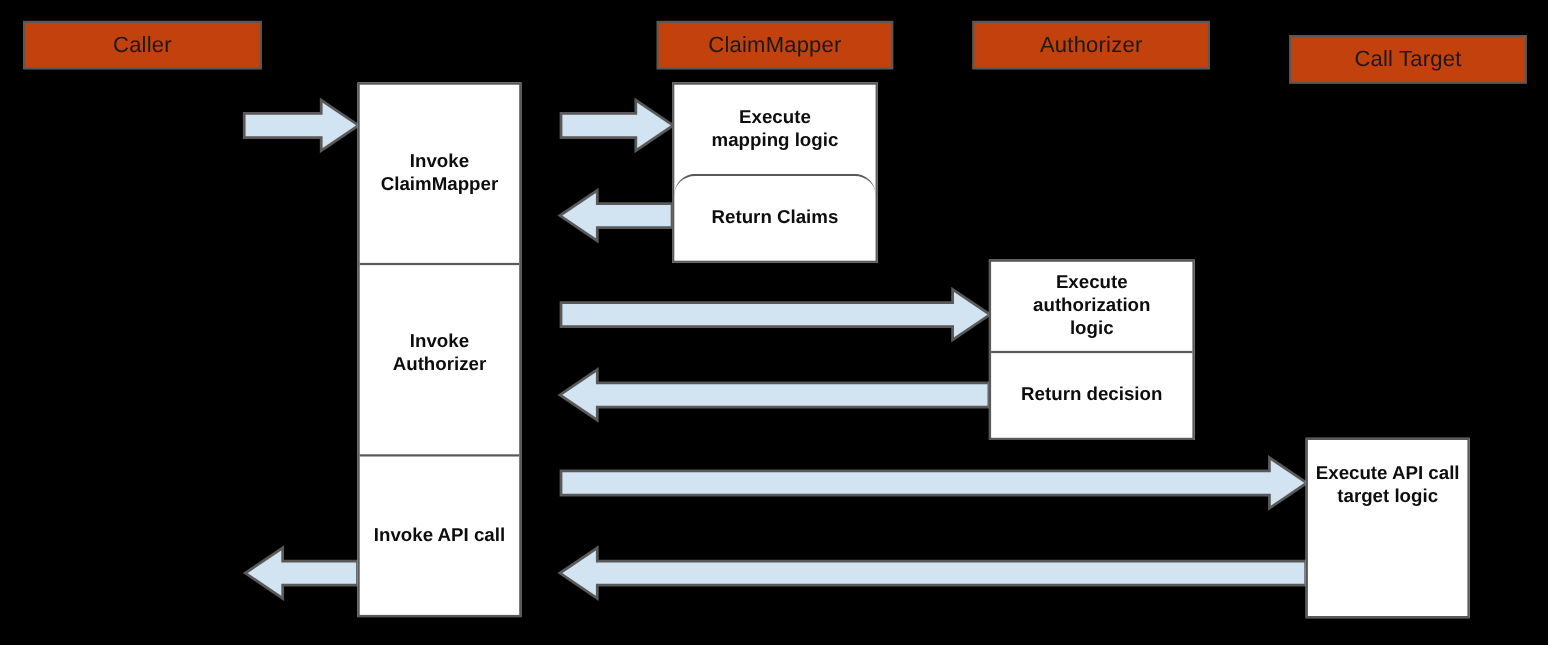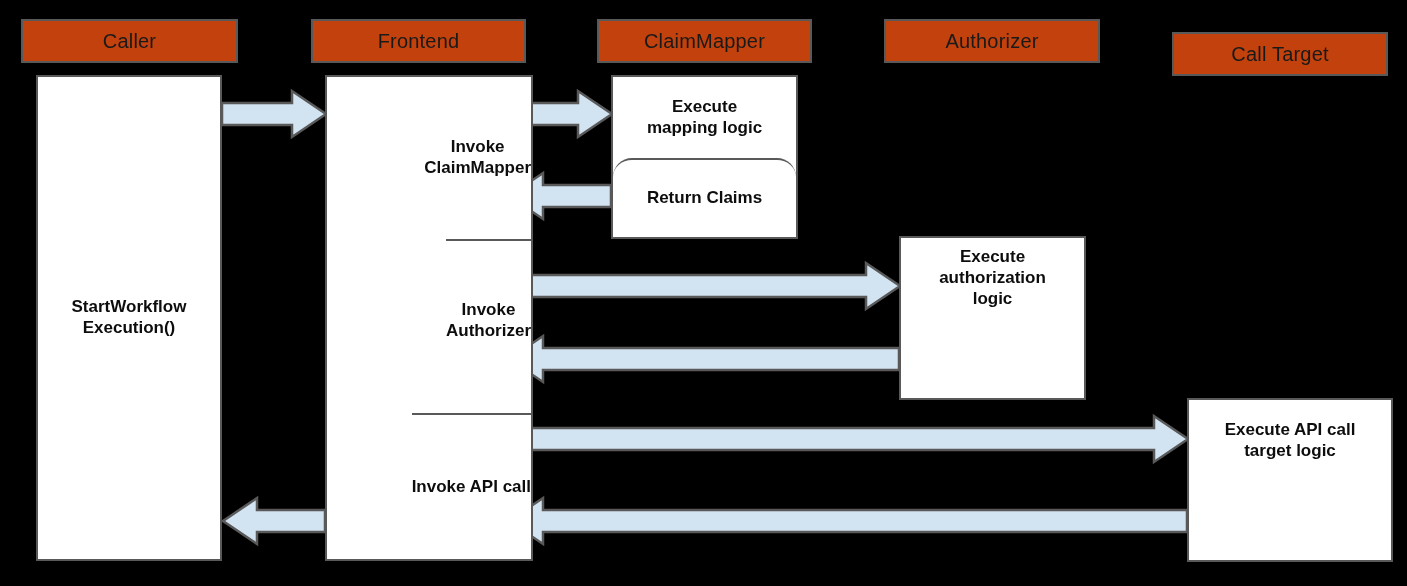--- a/index.html
+++ b/index.html
@@ -96,59 +96,53 @@
 
     <polygon points="1187,510 543,510 543,498 509,521 543,544 543,532 1187,532" fill="#d2e3f2" stroke="#595959" stroke-width="2.5" stroke-linejoin="miter"></polygon>
 
     <polygon points="325,510 257,510 257,498 223,521 257,544 257,532 325,532" fill="#d2e3f2" stroke="#595959" stroke-width="2.5" stroke-linejoin="miter"></polygon>
   </svg>
 
   <div class="lane-header" style="left:21px; top:19px; width:217px; height:44px;">
     <span>Caller</span>
   </div>
 
-  <div class="lane-header" style="left:311px; top:19px; width:215px; height:44px;">
-    <span>Frontend</span>
-  </div>
 
   <div class="lane-header" style="left:597px; top:19px; width:215px; height:44px;">
     <span>ClaimMapper</span>
   </div>
 
   <div class="lane-header" style="left:884px; top:19px; width:216px; height:44px;">
     <span>Authorizer</span>
   </div>
 
   <div class="lane-header" style="left:1172px; top:32px; width:216px; height:44px;justify-content:center;">
     <span>Call Target</span>
   </div>
 
-  <div class="activation" style="left:36px; top:75px; width:186px; height:486px;">
-    <div class="act-cell" style="flex:1 1 auto; white-space:pre-line;">StartWorkflow
-Execution()</div>
-  </div>
 
-  <div class="activation" style="left:325px; top:75px; width:208px; height:486px;align-items:flex-end;">
+  <div class="activation" style="left:325px; top:75px; width:149px; height:486px;">
     <div class="act-cell" style="height:162px; white-space:pre-line;">Invoke
 ClaimMapper</div>
     <div class="act-cell" style="height:161px; white-space:pre-line;">Invoke
 Authorizer</div>
     <div class="act-cell" style="flex:1 1 auto; white-space:pre-line;margin-top:13px;">Invoke API call</div>
   </div>
 
   <div class="activation" style="left:611px; top:75px; width:187px; height:164px;">
     <div class="act-cell" style="height:81px; white-space:pre-line;">Execute
 mapping logic</div>
     <div class="act-cell" style="flex:1 1 auto; white-space:pre-line;border-radius:19px;">Return Claims</div>
   </div>
 
   <div class="activation" style="left:899px; top:236px; width:187px; height:164px;">
     <div class="act-cell" style="height:81px; white-space:pre-line;">Execute
 authorization
 logic</div>
+    <div class="act-cell" style="flex:1 1 auto; white-space:pre-line;">Return decision</div>
   </div>
 
-  <div class="activation" style="left:1187px; top:398px; width:206px; height:164px;">
+  <div class="activation" style="left:1187px; top:398px; width:149px; height:164px;">
     <div class="act-cell" style="height:81px; white-space:pre-line;">Execute API call
 target logic</div>
   </div>
 
 </div>
 
 </body></html>

